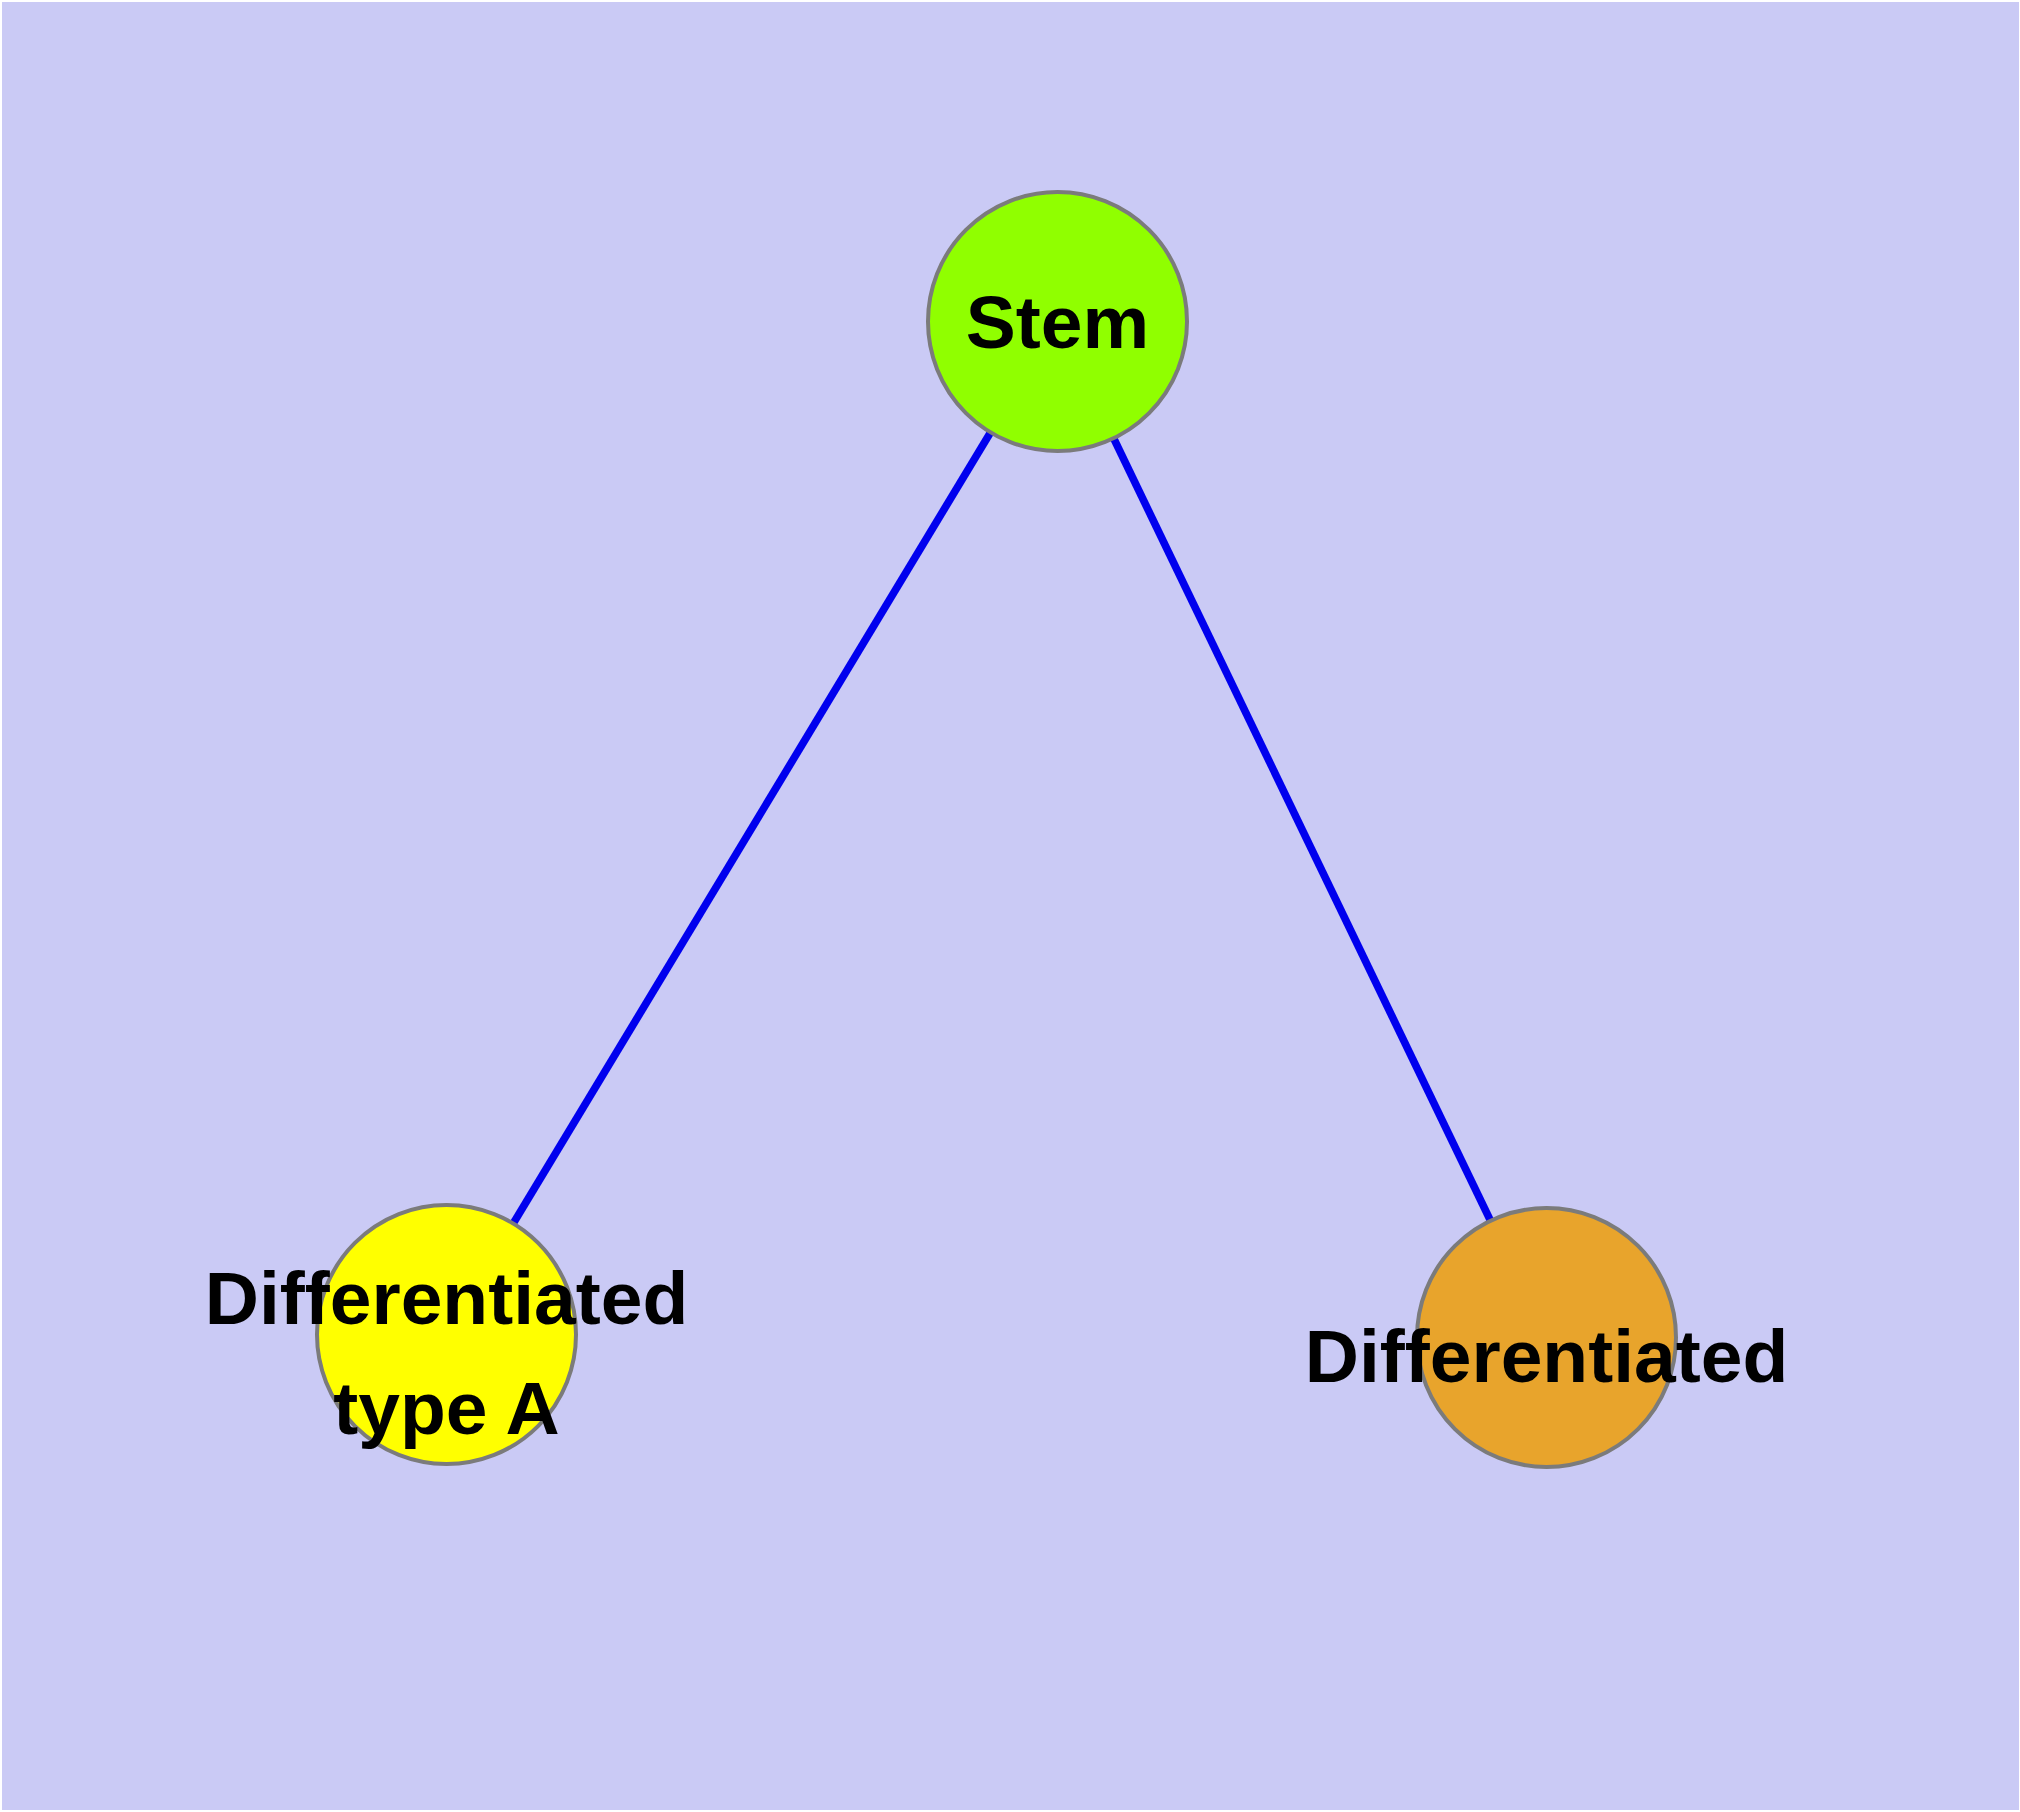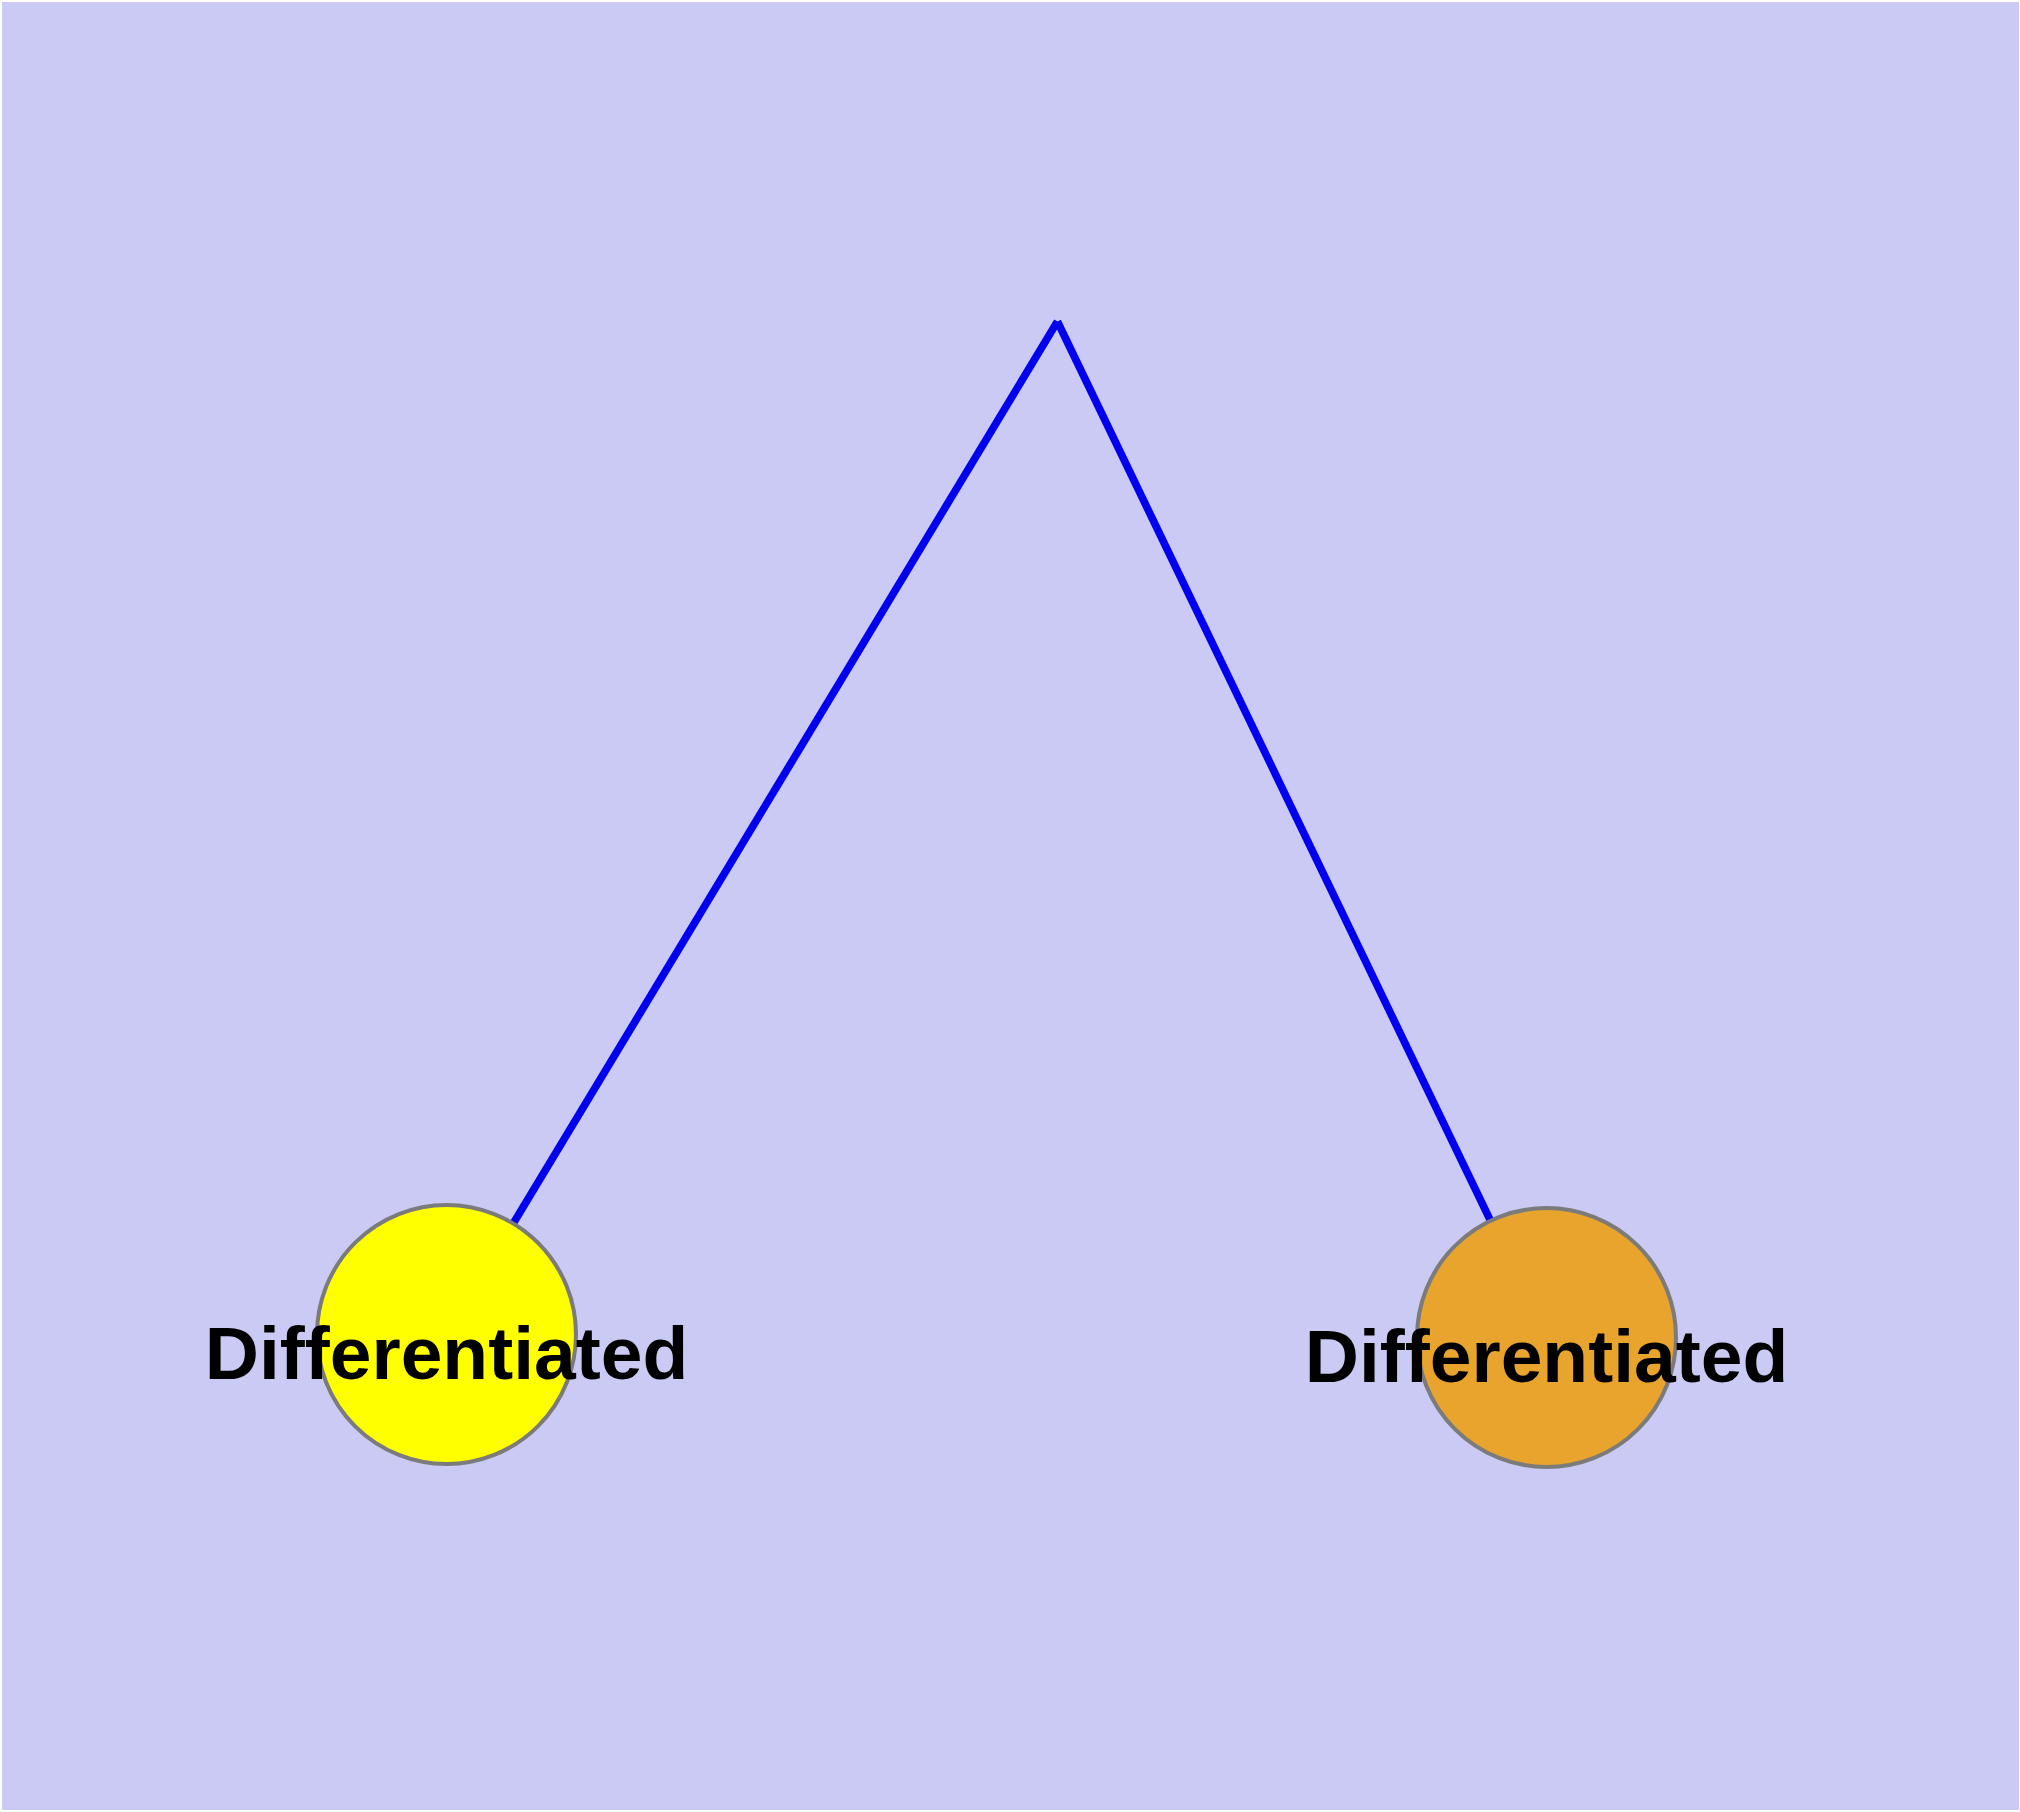--- a/index.html
+++ b/index.html
@@ -56,24 +56,30 @@
 </head>
 <body>
 
 <div class="canvas">
 
   <svg id="edges" viewBox="0 0 2384 2138" xmlns="http://www.w3.org/2000/svg">
       <line x1="1245" y1="377" x2="524" y2="1572" stroke="#0000EE" stroke-width="9"></line>
       <line x1="1245" y1="377" x2="1822" y2="1575" stroke="#0000EE" stroke-width="9"></line>
     </svg>
 
+  <div class="node" id="node-stem" style="background: rgb(144, 255, 0); border-color: rgb(123, 123, 123);">
+    <div class="node-label">
+      <span class="label-line">Stem</span>
+    </div>
+  </div>
 
   <div class="node" id="node-type-a" style="background: rgb(255, 255, 0); border-color: rgb(123, 123, 123);">
     <div class="node-label two-line">
       <span class="label-line">Differentiated</span>
+      <span class="label-line">type A</span>
     </div>
   </div>
 
   <div class="node" id="node-type-b" style="background: rgb(232, 164, 44); border-color: rgb(123, 123, 123);">
     <div class="node-label two-line">
       <span class="label-line">Differentiated</span>
     </div>
   </div>
 
 </div>

